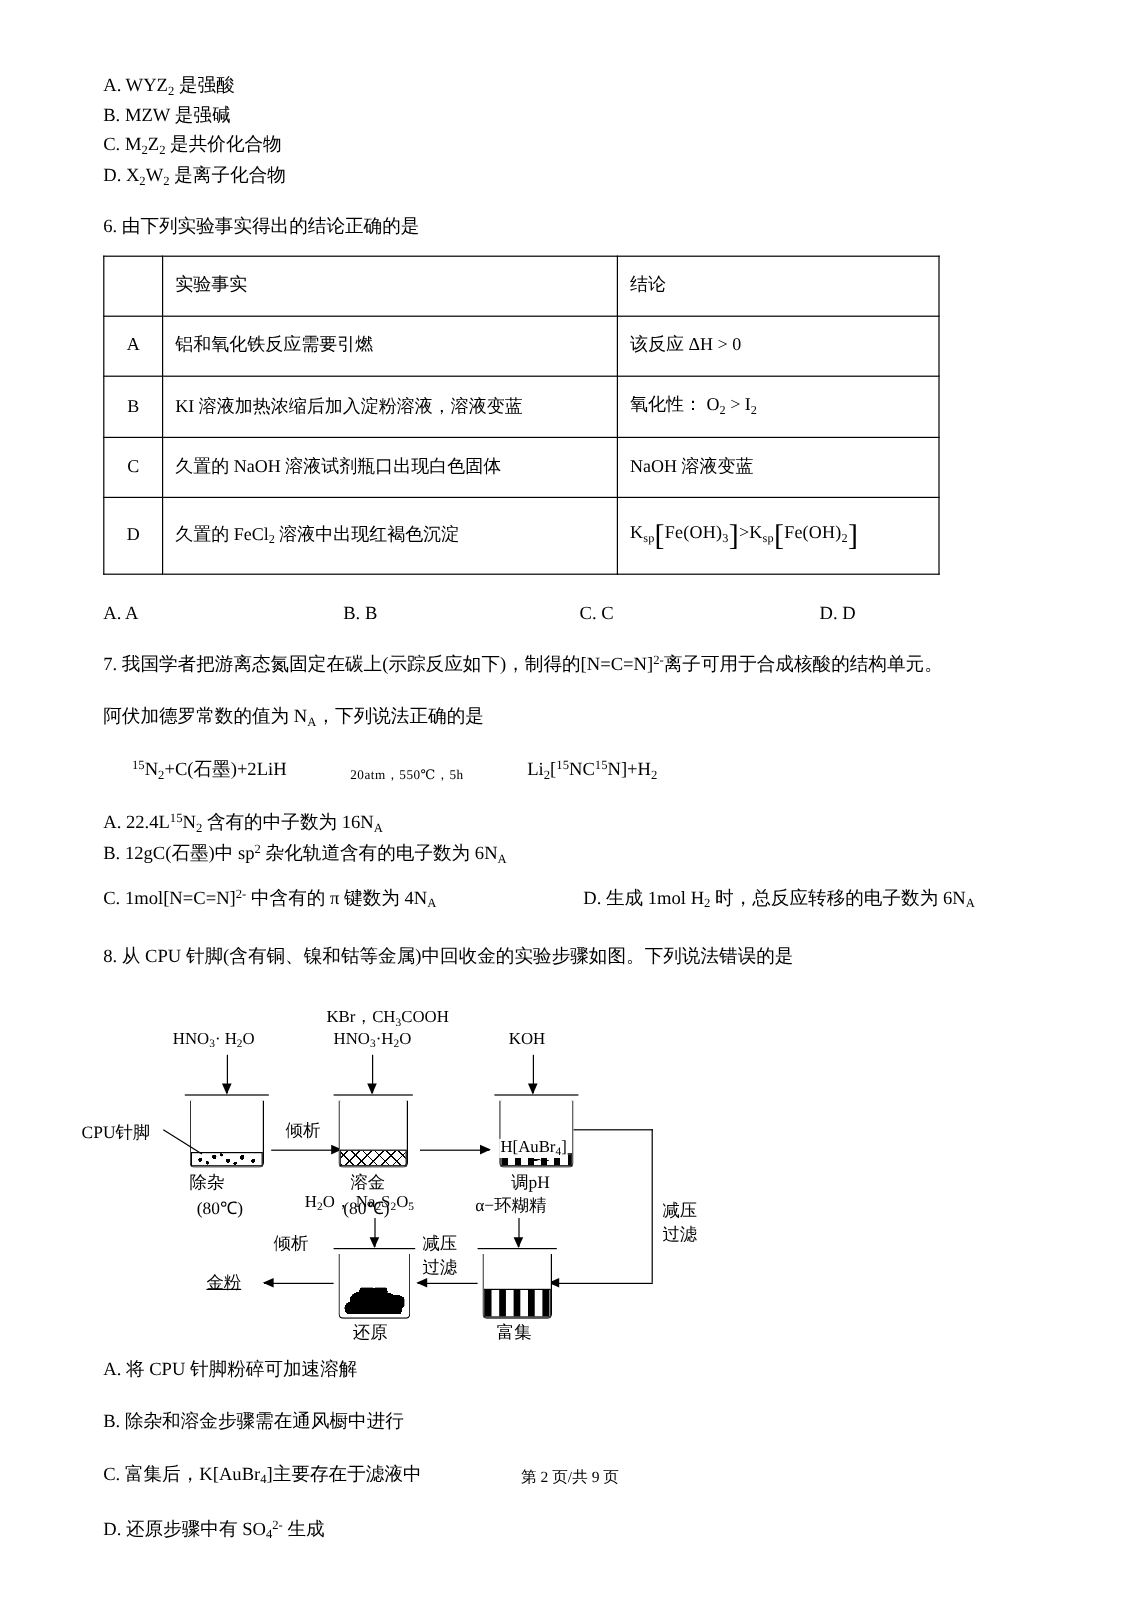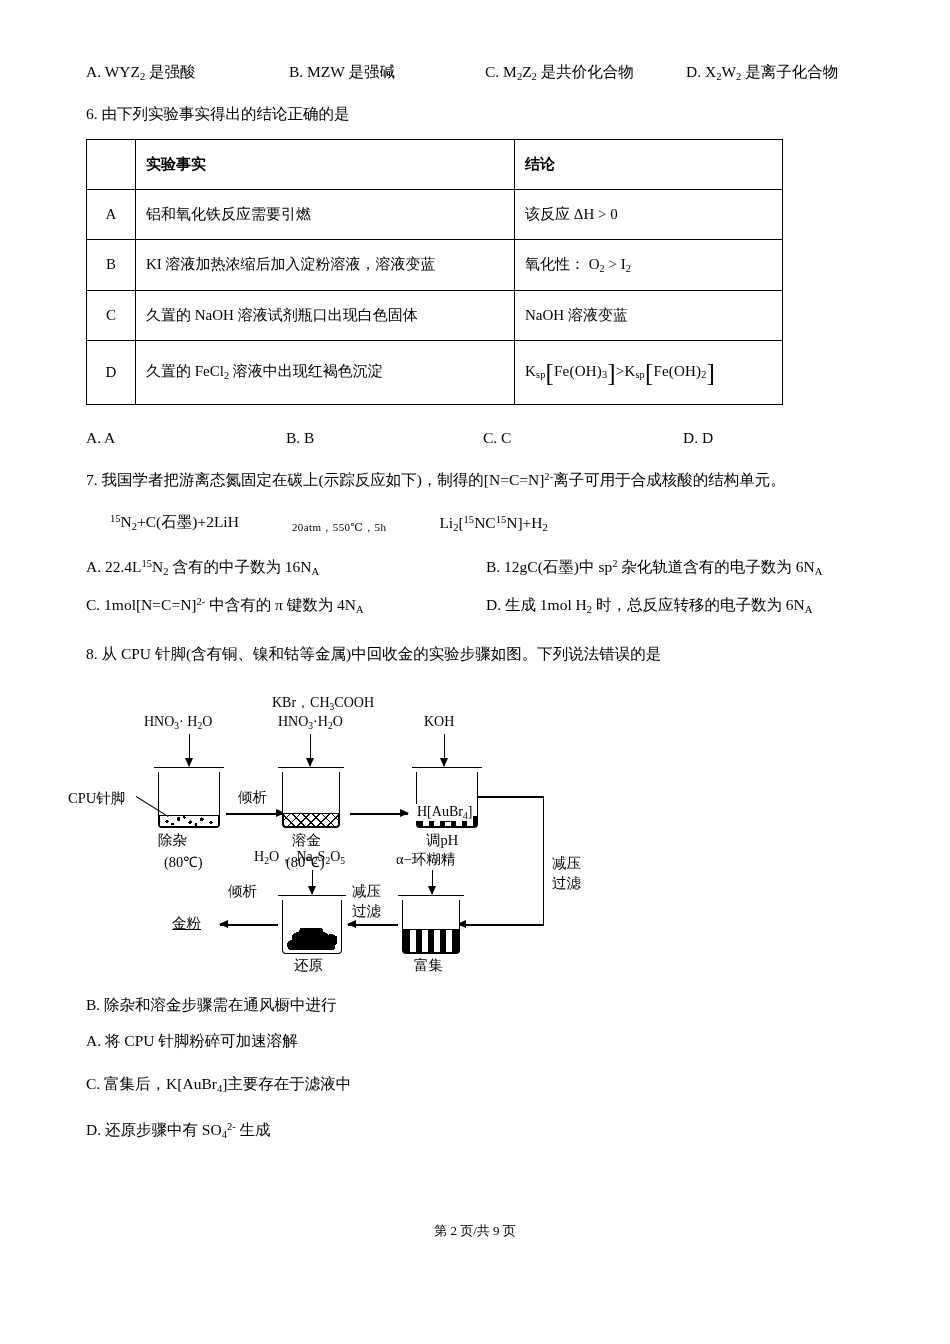--- a/index.html
+++ b/index.html
@@ -28,20 +28,21 @@
     top: 60px;
     width: 790px;
   }
 
   
   .opt-row {
     display: flex;
     width: 100%;
     margin-bottom: 4px;
     line-height: 1.55;
+    flex-direction: column;
   }
   .opt-row > div { white-space: nowrap; }
   .q-text {
     line-height: 1.9;
     margin-top: 14px;
     margin-bottom: 6px;
   }
   sub { font-size: 0.68em; vertical-align: -0.28em; }
   sup { font-size: 0.68em; vertical-align: 0.48em; }
 
@@ -56,21 +57,21 @@
   table.fact-table td {
     border: 1px solid #000;
     padding: 14px 10px;
     vertical-align: middle;
     font-size: 15px;
     line-height: 1.4;
   }
   td.col-idx { width: 28px; text-align: center; padding-left: 4px; padding-right: 4px;}
   td.col-fact { width: 358px; }
   td.col-concl { width: 247px; }
-  .hdr-row td { padding-top: 16px; padding-bottom: 16px; font-weight: bold; }
+  .hdr-row td { padding-top: 16px; padding-bottom: 16px; }
 
   
   .ksp { font-size: 16px; white-space: nowrap; letter-spacing: 0.2px;}
   .bigbr {
     font-size: 25px;
     vertical-align: -0.22em;
     font-family: "Liberation Serif", serif;
   }
 
   
@@ -315,31 +316,32 @@
     </table>
 
     <div class="abcd">
       <div>A. A</div>
       <div>B. B</div>
       <div>C. C</div>
       <div>D. D</div>
     </div>
 
     <div class="q-text" style="margin-top:18px;margin-bottom:0;">7. 我国学者把游离态氮固定在碳上(示踪反应如下)，制得的[N=C=N]<sup>2-</sup>离子可用于合成核酸的结构单元。</div>
+    <div class="q-text" style="margin-top:14px;margin-bottom:0;">阿伏加德罗常数的值为 N<sub>A</sub>，下列说法正确的是</div>
 
     <div class="eq-wrap">
       <span class="eq-left"><sup>15</sup>N<sub>2</sub>+C(石墨)+2LiH</span>
       <span class="eq-arrow">
         <span class="eq-cond">20atm，550℃，5h</span>
         <span class="eq-dbl"></span>
       </span>
       <span class="eq-right">Li<sub>2</sub>[<sup>15</sup>NC<sup>15</sup>N]+H<sub>2</sub></span>
     </div>
 
-    <div class="two-col" style="margin-top:20px;">
+    <div class="two-col" style="margin-top:20px;flex-direction:column;">
       <div>A. 22.4L<sup>15</sup>N<sub>2</sub> 含有的中子数为 16N<sub>A</sub></div>
       <div>B. 12gC(石墨)中 sp<sup>2</sup> 杂化轨道含有的电子数为 6N<sub>A</sub></div>
     </div>
     <div class="two-col" style="margin-top:12px;">
       <div>C. 1mol[N=C=N]<sup>2-</sup> 中含有的 π 键数为 4N<sub>A</sub></div>
       <div>D. 生成 1mol H<sub>2</sub> 时，总反应转移的电子数为 6N<sub>A</sub></div>
     </div>
 
     <div class="q-text" style="margin-top:20px;margin-bottom:0;">8. 从 CPU 针脚(含有铜、镍和钴等金属)中回收金的实验步骤如图。下列说法错误的是</div>
 
@@ -404,21 +406,21 @@
 
       <div class="arr-h left" style="left:262px; top:248px; width:50px;"></div>
       <div class="lbl cn" style="left:266px; top:206px;">减压</div>
       <div class="lbl cn" style="left:266px; top:226px;">过滤</div>
 
       <div class="arr-h left" style="left:134px; top:248px; width:58px;"></div>
       <div class="lbl cn" style="left:142px; top:206px;">倾析</div>
       <div class="lbl cn" style="left:86px; top:238px;text-decoration:underline;">金粉</div>
     </div>
 
+    <div class="q-text" style="margin-top:6px;margin-bottom:0;">A. 将 CPU 针脚粉碎可加速溶解</div>
     <div class="q-text" style="margin-top:14px;margin-bottom:0;">B. 除杂和溶金步骤需在通风橱中进行</div>
-    <div class="q-text" style="margin-top:6px;margin-bottom:0;">A. 将 CPU 针脚粉碎可加速溶解</div>
     <div class="q-text" style="margin-top:14px;margin-bottom:0;">C. 富集后，K[AuBr<sub>4</sub>]主要存在于滤液中</div>
     <div class="q-text" style="margin-top:16px;margin-bottom:0;">D. 还原步骤中有 SO<sub>4</sub><sup>2-</sup> 生成</div>
 
   </div>
 
   <div class="footer">第 2 页/共 9 页</div>
 </div>
 
 </body></html>

